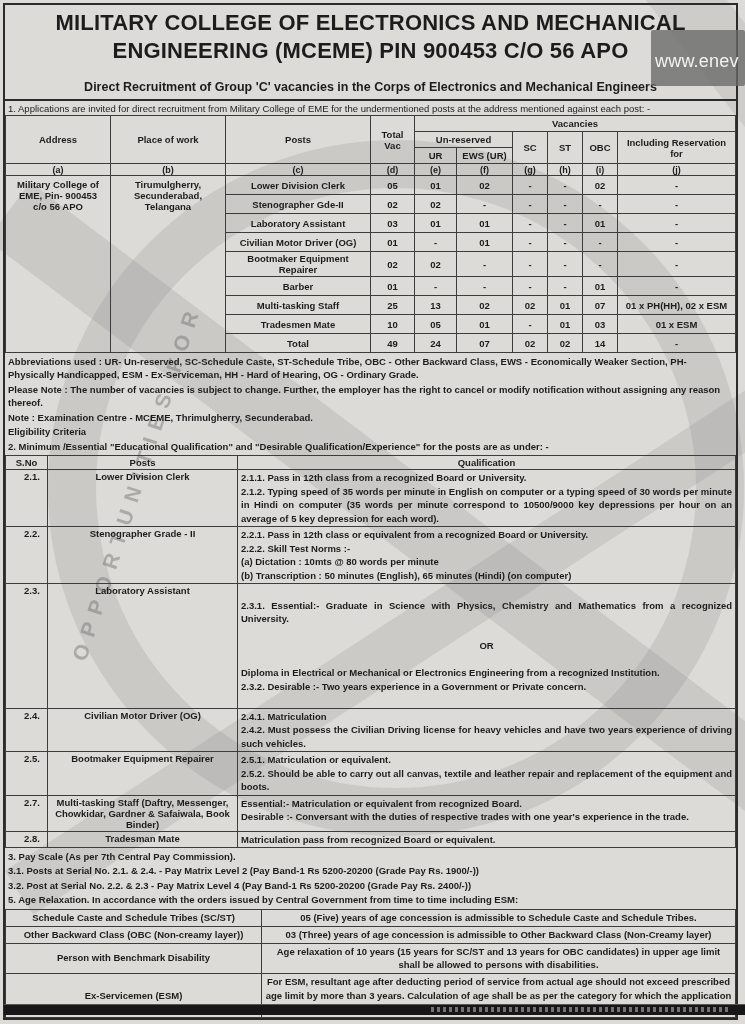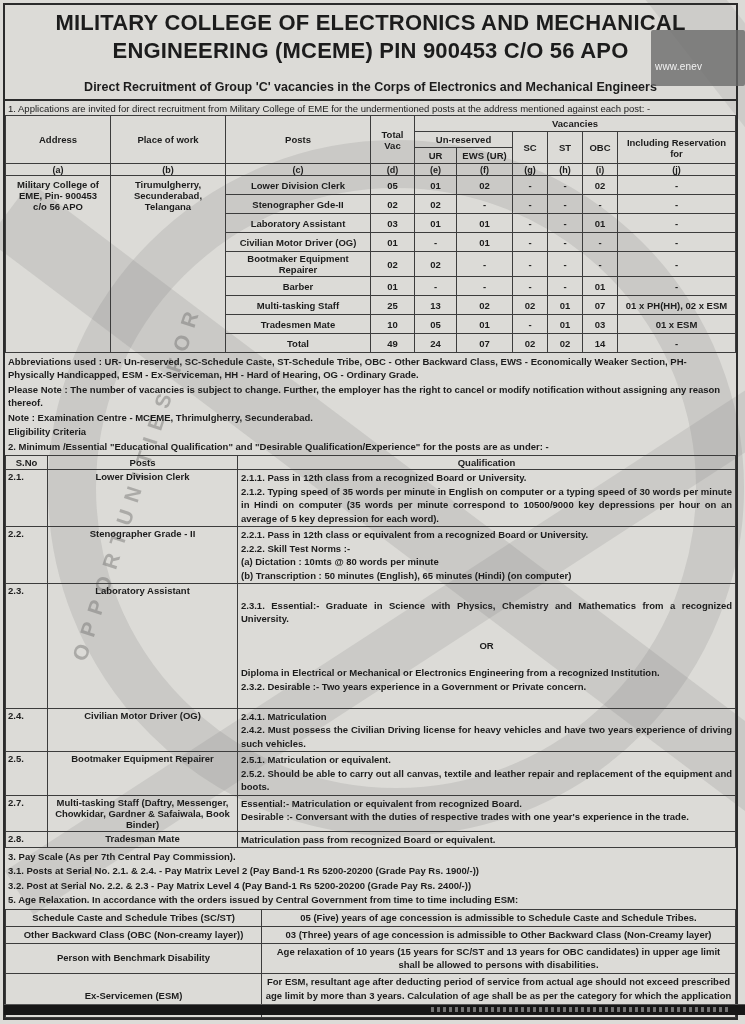--- a/index.html
+++ b/index.html
@@ -18,21 +18,21 @@
   .wm-stamp-text{
     left:-78px;top:470px;width:430px;text-align:center;
     transform:rotate(-72deg);
     font-size:21px;font-weight:700;letter-spacing:9px;
     color:rgba(110,110,108,.45);white-space:nowrap;
   }
   .url-overlay{
     position:absolute;z-index:6;right:0;top:30px;width:94px;height:56px;
     background:rgba(105,105,105,.78);border-radius:2px;
     display:flex;align-items:flex-end;
-    font-size:10px;font-weight:400;color:#f2f2f2;letter-spacing:.2px;
+    font-size:18px;font-weight:400;color:#f2f2f2;letter-spacing:.2px;
     padding:0 0 14px 4px;box-sizing:border-box;
   }
   .footer-bar{position:absolute;z-index:4;left:4px;right:0;top:1004px;height:10px;background:#171717;border-top:1px solid #555;}
   .footer-bar .marks{position:absolute;right:14px;top:2px;width:300px;height:5px;
     background:repeating-linear-gradient(90deg,rgba(190,190,190,.55)0 3px,transparent 3px 6px);}
   
   .frame{
     position:absolute;z-index:1;left:3px;top:3px;width:735px;
     border:2px solid #2b2b2b;background:transparent;box-sizing:border-box;
   }
@@ -42,21 +42,21 @@
   .intro{font-size:9.5px;font-weight:400;padding:2px 3px 1px;}
   
   table{border-collapse:collapse;width:100%;table-layout:fixed;}
   th,td{border:1px solid #3c3c3c;padding:1px 3px;font-size:9.5px;font-weight:700;text-align:center;vertical-align:middle;box-sizing:border-box;}
   .vtable th{padding:2px 2px;}
   .vtable td{height:19px;}
   .vtable .letters td{height:12px;font-size:9px;padding:0;}
   .ml{white-space:pre-line;}
   .vtable .addr,.vtable .place{vertical-align:top;padding-top:3px;}
   .qtable td{vertical-align:top;text-align:left;}
-  .qtable .sno{text-align:left;padding-left:2px;}
+  .qtable .sno{text-align:left;padding-left:18px;}
   .qtable .qpost{text-align:center;}
   .qtable .qual{text-align:justify;line-height:1.42;white-space:pre-line;}
   .qtable .orline{text-align:center;white-space:normal;}
   .qtable th{vertical-align:middle;}
   .notes{padding:2px 3px 1px;font-size:9.5px;font-weight:700;line-height:1.42;}
   .notes div{margin-bottom:1px;}
   .paylines{padding:2px 3px;font-size:9.5px;font-weight:700;line-height:1.5;}
   .atable td{line-height:1.45;}
   .atable .cat{vertical-align:middle;}
   .atable .det{text-align:center;}

